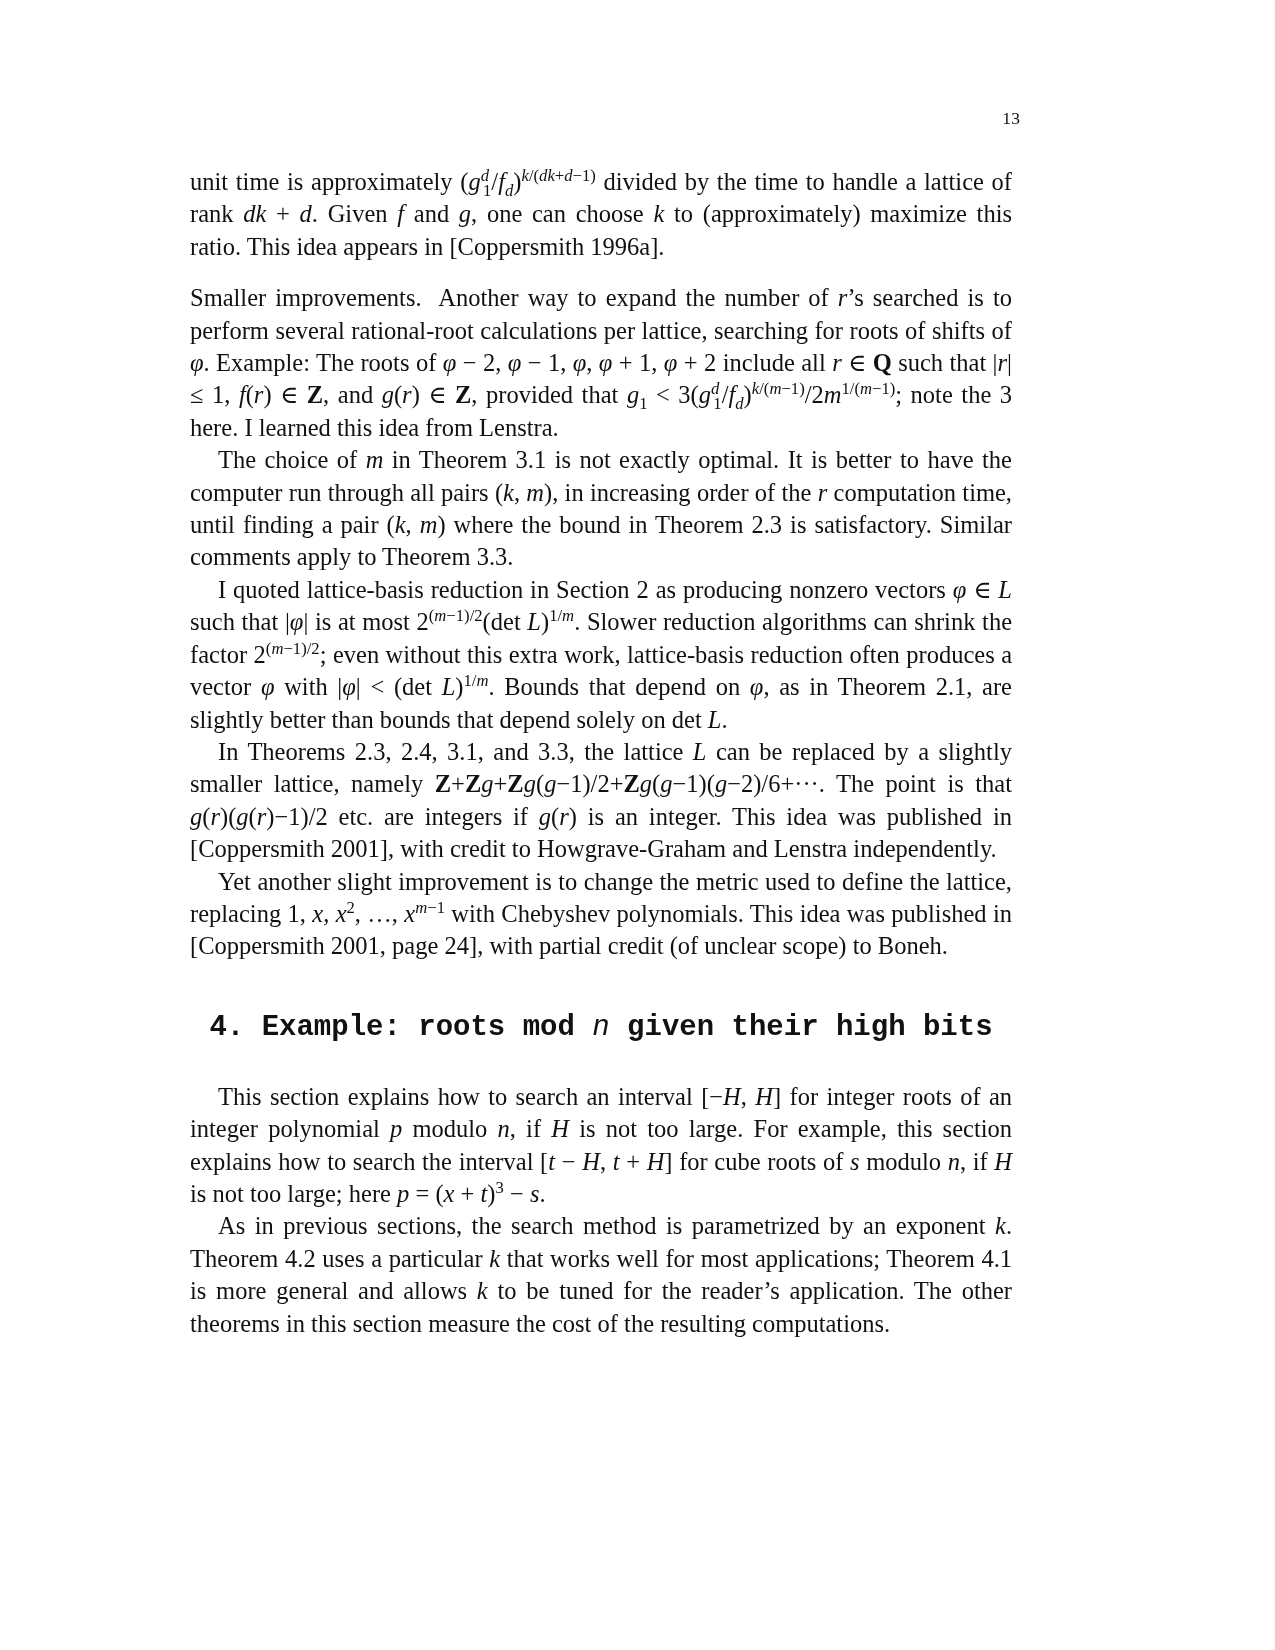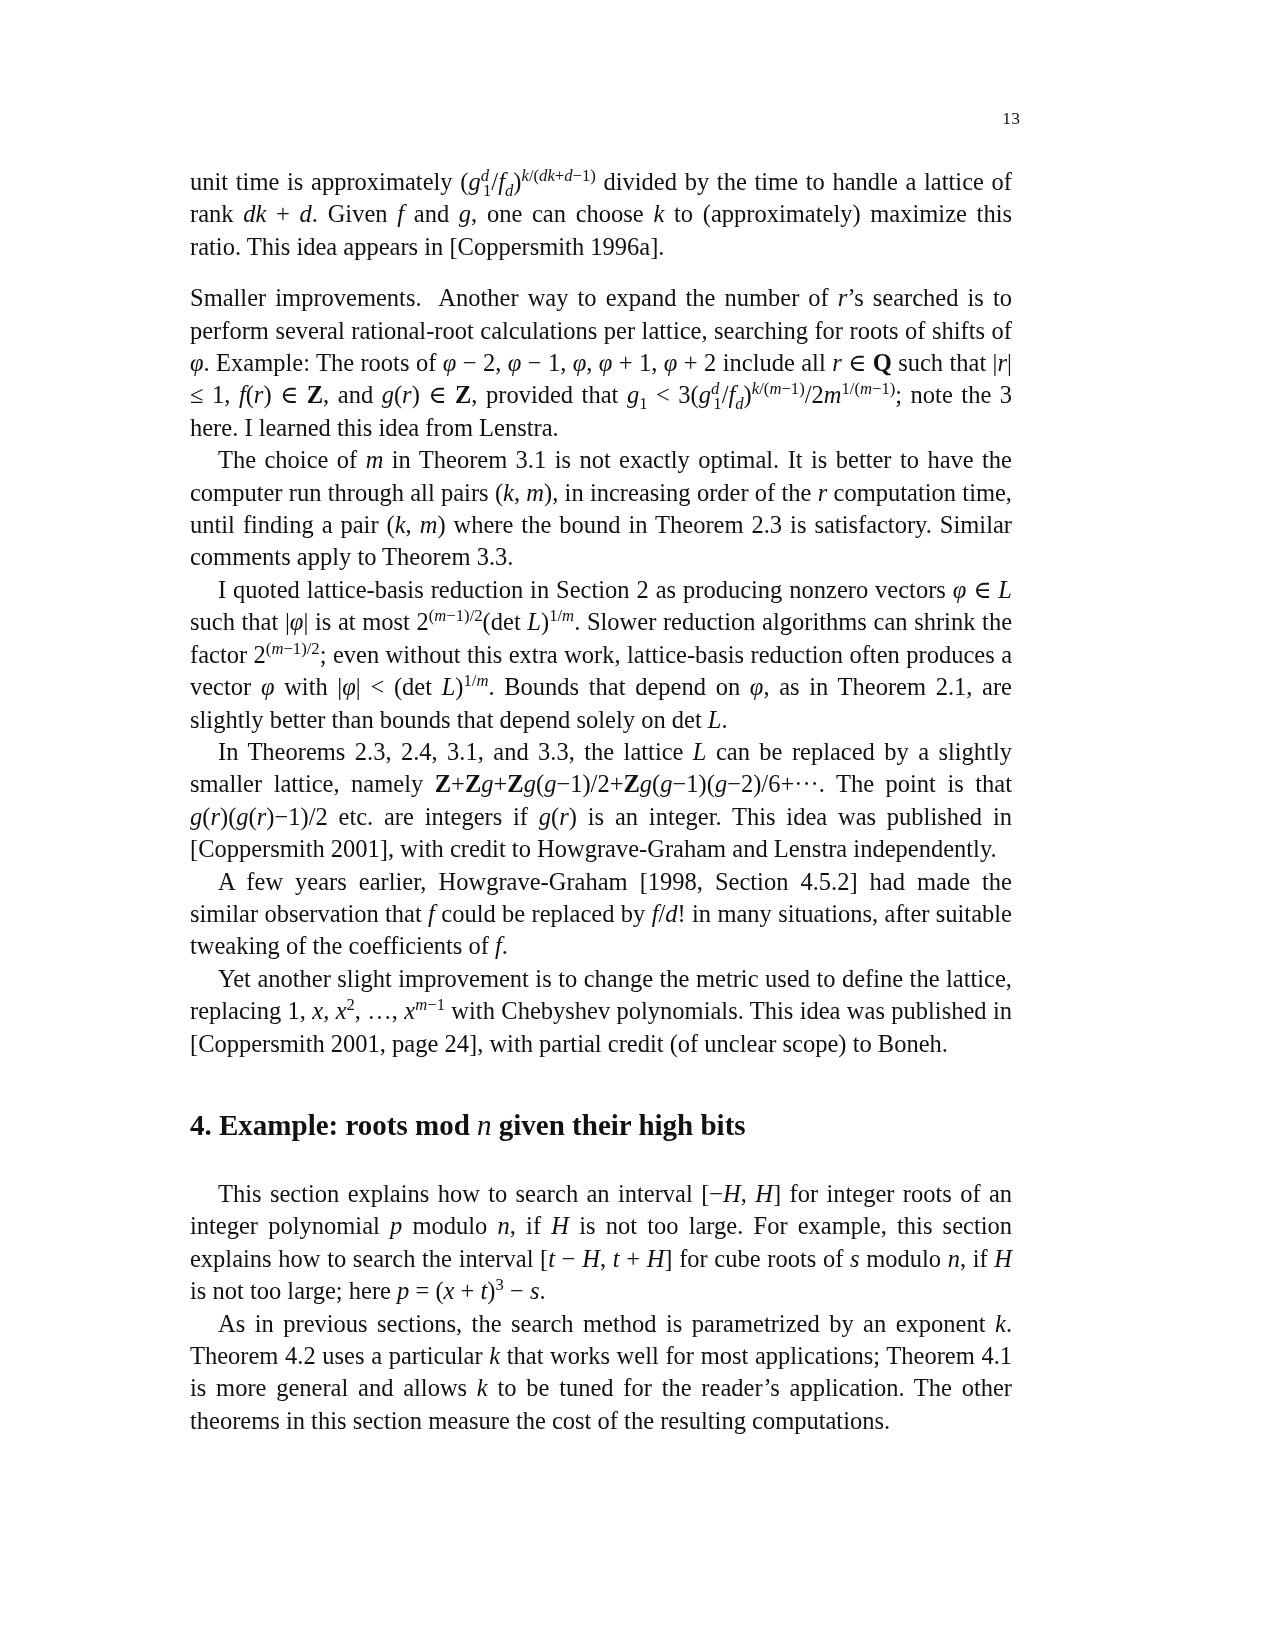--- a/index.html
+++ b/index.html
@@ -9,43 +9,42 @@
             letter-spacing: 0.1px; }
   .header .num { position: absolute; right: 0; top: 0; }
   .body { position: absolute; top: 158px; left: 190px; width: 822px; font-size: 24.5px;
           line-height: 32.4px; text-align: justify; margin-top: 8px; }
   .body p { margin: 0; }
   .ind { text-indent: 28px; }
   .gap { margin-top: 19px !important; }
   .bold { font-weight: normal; }
   i { font-style: italic; }
   sup, sub { font-size: 0.68em; line-height: 0; }
-  .section-title { text-align: left; font-weight: bold; font-size: 29px;
-                   margin: 48px 0 36px 0 !important; line-height: 34px; }
+  .section-title { text-align: center; font-weight: bold; font-size: 29px;
+                   margin: 48px 0 36px 0 !important; line-height: 34px; font-family: Liberation Mono, monospace; }
   .section-title i { font-weight: normal; }
 </style>
 </head>
 <body>
 
 <div class="header">
   <span class="num">13</span>
 </div>
 
 <div class="body">
   <p>unit time is approximately (<i>g</i><sup><i>d</i></sup><sub style="margin-left:-6px">1</sub>/<i>f<sub>d</sub></i>)<sup><i>k</i>/(<i>dk</i>+<i>d</i>−1)</sup> divided by the time to handle a lattice of rank <i>dk</i> + <i>d</i>. Given <i>f</i> and <i>g</i>, one can choose <i>k</i> to (approximately) maximize this ratio. This idea appears in [Coppersmith 1996a].</p>
 
   <p class="gap"><span class="bold">Smaller improvements.</span>&nbsp; Another way to expand the number of <i>r</i>’s searched is to perform several rational-root calculations per lattice, searching for roots of shifts of <i>φ</i>. Example: The roots of <i>φ</i> − 2, <i>φ</i> − 1, <i>φ</i>, <i>φ</i> + 1, <i>φ</i> + 2 include all <i>r</i> ∈ <b>Q</b> such that |<i>r</i>| ≤ 1, <i>f</i>(<i>r</i>) ∈ <b>Z</b>, and <i>g</i>(<i>r</i>) ∈ <b>Z</b>, provided that <i>g</i><sub>1</sub> &lt; 3(<i>g</i><sup><i>d</i></sup><sub style="margin-left:-6px">1</sub>/<i>f<sub>d</sub></i>)<sup><i>k</i>/(<i>m</i>−1)</sup>/2<i>m</i><sup>1/(<i>m</i>−1)</sup>; note the 3 here. I learned this idea from Lenstra.</p>
 
   <p class="ind">The choice of <i>m</i> in Theorem 3.1 is not exactly optimal. It is better to have the computer run through all pairs (<i>k</i>, <i>m</i>), in increasing order of the <i>r</i> computation time, until finding a pair (<i>k</i>, <i>m</i>) where the bound in Theorem 2.3 is satisfactory. Similar comments apply to Theorem 3.3.</p>
 
   <p class="ind">I quoted lattice-basis reduction in Section 2 as producing nonzero vectors <i>φ</i> ∈ <i>L</i> such that |<i>φ</i>| is at most 2<sup>(<i>m</i>−1)/2</sup>(det <i>L</i>)<sup>1/<i>m</i></sup>. Slower reduction algorithms can shrink the factor 2<sup>(<i>m</i>−1)/2</sup>; even without this extra work, lattice-basis reduction often produces a vector <i>φ</i> with |<i>φ</i>| &lt; (det <i>L</i>)<sup>1/<i>m</i></sup>. Bounds that depend on <i>φ</i>, as in Theorem 2.1, are slightly better than bounds that depend solely on det <i>L</i>.</p>
 
   <p class="ind">In Theorems 2.3, 2.4, 3.1, and 3.3, the lattice <i>L</i> can be replaced by a slightly smaller lattice, namely <b>Z</b>+<b>Z</b><i>g</i>+<b>Z</b><i>g</i>(<i>g</i>−1)/2+<b>Z</b><i>g</i>(<i>g</i>−1)(<i>g</i>−2)/6+···. The point is that <i>g</i>(<i>r</i>)(<i>g</i>(<i>r</i>)−1)/2 etc. are integers if <i>g</i>(<i>r</i>) is an integer. This idea was published in [Coppersmith 2001], with credit to Howgrave-Graham and Lenstra independently.</p>
 
-  <p class="ind">A few years earlier, Howgrave-Graham [1998, Section 4.5.2] had made the similar observation that <i>f</i> could be replaced by <i>f</i>/<i>d</i>! in many situations, after suitable tweaking of the coefficients of <i>f</i>.</p>
 
   <p class="ind">Yet another slight improvement is to change the metric used to define the lattice, replacing 1, <i>x</i>, <i>x</i><sup>2</sup>, …, <i>x</i><sup><i>m</i>−1</sup> with Chebyshev polynomials. This idea was published in [Coppersmith 2001, page 24], with partial credit (of unclear scope) to Boneh.</p>
 
   <p class="section-title"><span>4. Example: roots mod </span><i>n</i><span> given their high bits</span></p>
 
   <p class="ind">This section explains how to search an interval [−<i>H</i>, <i>H</i>] for integer roots of an integer polynomial <i>p</i> modulo <i>n</i>, if <i>H</i> is not too large. For example, this section explains how to search the interval [<i>t</i> − <i>H</i>, <i>t</i> + <i>H</i>] for cube roots of <i>s</i> modulo <i>n</i>, if <i>H</i> is not too large; here <i>p</i> = (<i>x</i> + <i>t</i>)<sup>3</sup> − <i>s</i>.</p>
 
   <p class="ind">As in previous sections, the search method is parametrized by an exponent <i>k</i>. Theorem 4.2 uses a particular <i>k</i> that works well for most applications; Theorem 4.1 is more general and allows <i>k</i> to be tuned for the reader’s application. The other theorems in this section measure the cost of the resulting computations.</p>
 </div>
 

